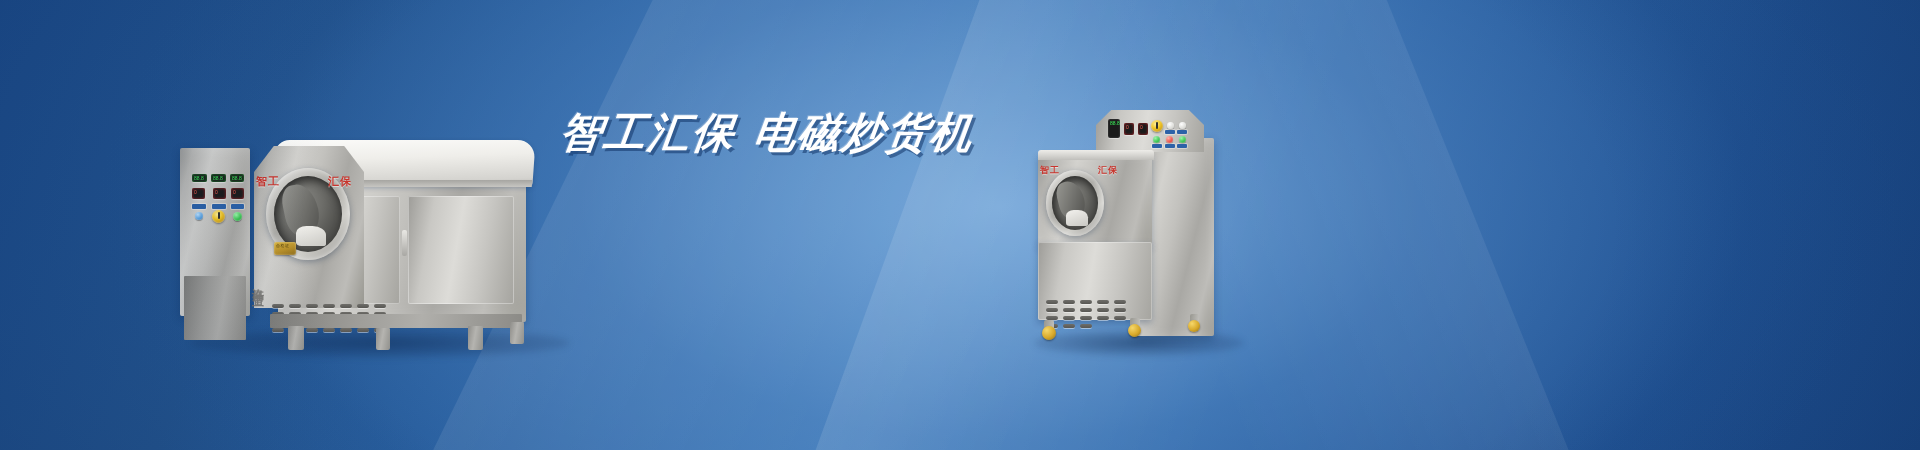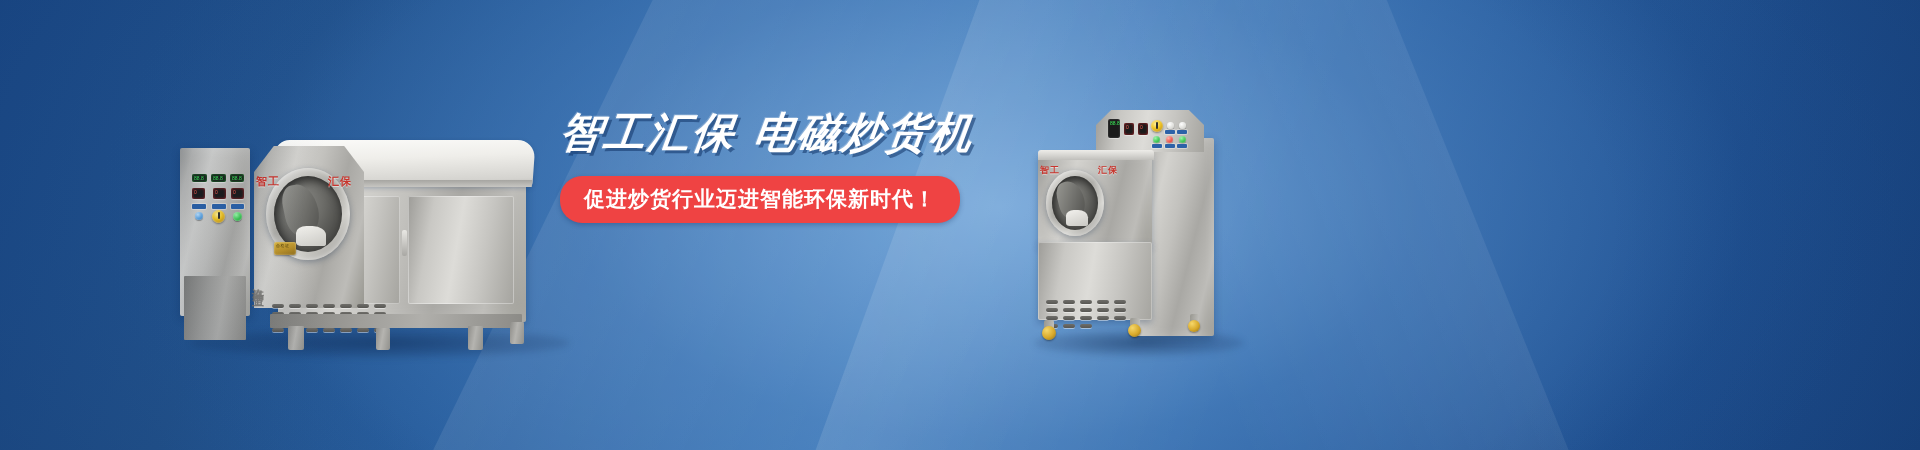--- a/index.html
+++ b/index.html
@@ -406,19 +406,16 @@
     <div class="caster" style="left:158px; top:228px; width:12px; height:12px;"></div>
   </div>
 
   <div class="vignette"></div>
 
   <div class="copy">
     <div class="title">
       <span>智工汇保</span><span class="gap"></span><span>电磁炒货机</span>
     </div>
 
-    <div class="ribbon">
-      <span>促进炒货行业迈进智能环保新时代！</span>
-    </div>
 
   </div>
 
 </div>
 
 </body></html>

